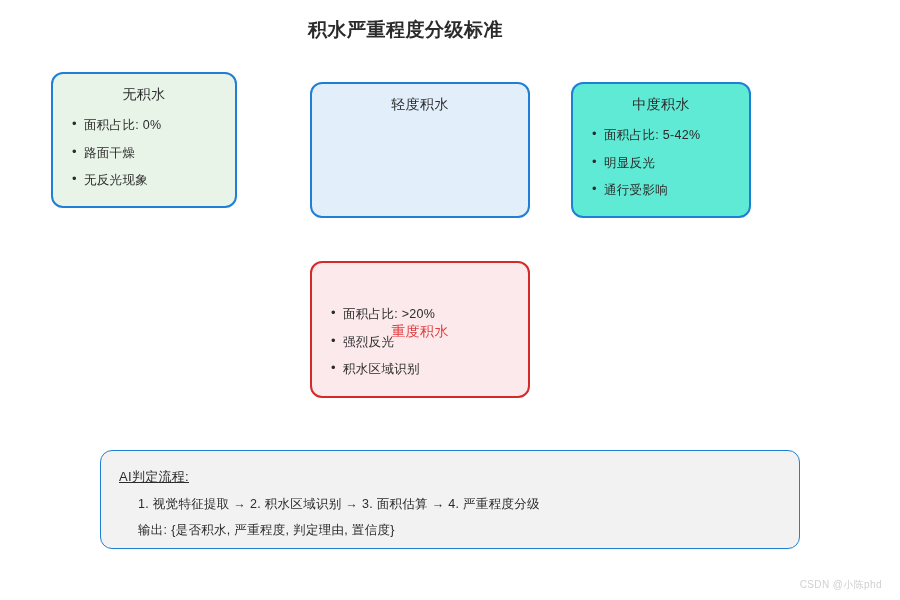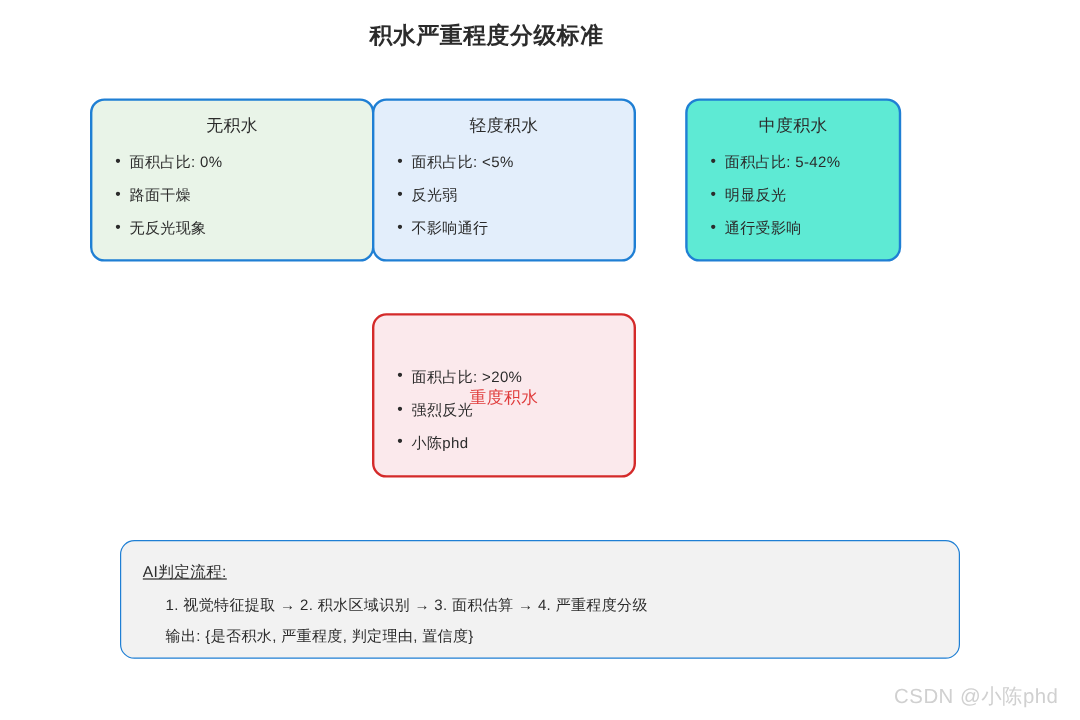--- a/index.html
+++ b/index.html
@@ -70,21 +70,21 @@
   .bullet::before {
     content: "\2022";
     position: absolute;
     left: 0;
     top: -1px;
     font-size: 13px;
     color: #2b2b2b;
   }
 
   
-  #card-none     { left: 51px;  top: 82px;  width: 237px; height: 136px; background: #e9f4e8; margin-left: 24px; }
+  #card-none     { left: 51px;  top: 72px;  width: 186px; height: 136px; background: #e9f4e8; }
   #card-light    { left: 310px; top: 82px;  width: 220px; height: 136px; background: #e3eefb; }
   #card-moderate { left: 571px; top: 82px;  width: 180px; height: 136px; background: #5eead4; }
   #card-severe   { left: 310px; top: 261px; width: 220px; height: 137px; background: #fbe9ec;
                    border-color: #d42a2a; }
 
   .flow-panel {
     position: absolute;
     left: 100px;
     top: 450px;
     width: 700px;
@@ -111,21 +111,21 @@
     letter-spacing: 0.3px;
     white-space: nowrap;
   }
   #flow-steps  { top: 45px; }
   #flow-output { top: 71px; }
 
   .watermark {
     position: absolute;
     right: 18px;
     bottom: 8px;
-    font-size: 17px;
+    font-size: 10px;
     color: #d0d0d0;
     letter-spacing: 0.4px;
   }
 </style>
 </head>
 <body>
 
 <div class="canvas">
 
   <div class="page-title">积水严重程度分级标准</div>
@@ -134,42 +134,37 @@
     <div class="card-title">无积水</div>
     <div class="bullets">
       <div class="bullet">面积占比: 0%</div>
       <div class="bullet">路面干燥</div>
       <div class="bullet">无反光现象</div>
     </div>
   </div>
 
   <div class="card" id="card-light">
     <div class="card-title">轻度积水</div>
-    <div class="bullets">
-      <div class="bullet">面积占比: &lt;5%</div>
-      <div class="bullet">反光弱</div>
-      <div class="bullet">不影响通行</div>
-    </div>
   </div>
 
   <div class="card" id="card-moderate">
     <div class="card-title">中度积水</div>
     <div class="bullets">
       <div class="bullet">面积占比: 5-42%</div>
       <div class="bullet">明显反光</div>
       <div class="bullet">通行受影响</div>
     </div>
   </div>
 
   <div class="card" id="card-severe">
     <div class="card-title danger">重度积水</div>
     <div class="bullets">
       <div class="bullet">面积占比: &gt;20%</div>
       <div class="bullet">强烈反光</div>
-      <div class="bullet">小陈phd</div>
+      <div class="bullet">积水区域识别</div>
     </div>
   </div>
 
   <div class="flow-panel">
     <div class="flow-heading">AI判定流程:</div>
     <div class="flow-line" id="flow-steps">1. 视觉特征提取 → 2. 积水区域识别 → 3. 面积估算 → 4. 严重程度分级</div>
     <div class="flow-line" id="flow-output">输出: {是否积水, 严重程度, 判定理由, 置信度}</div>
   </div>
 
   <div class="watermark">CSDN @小陈phd</div>

